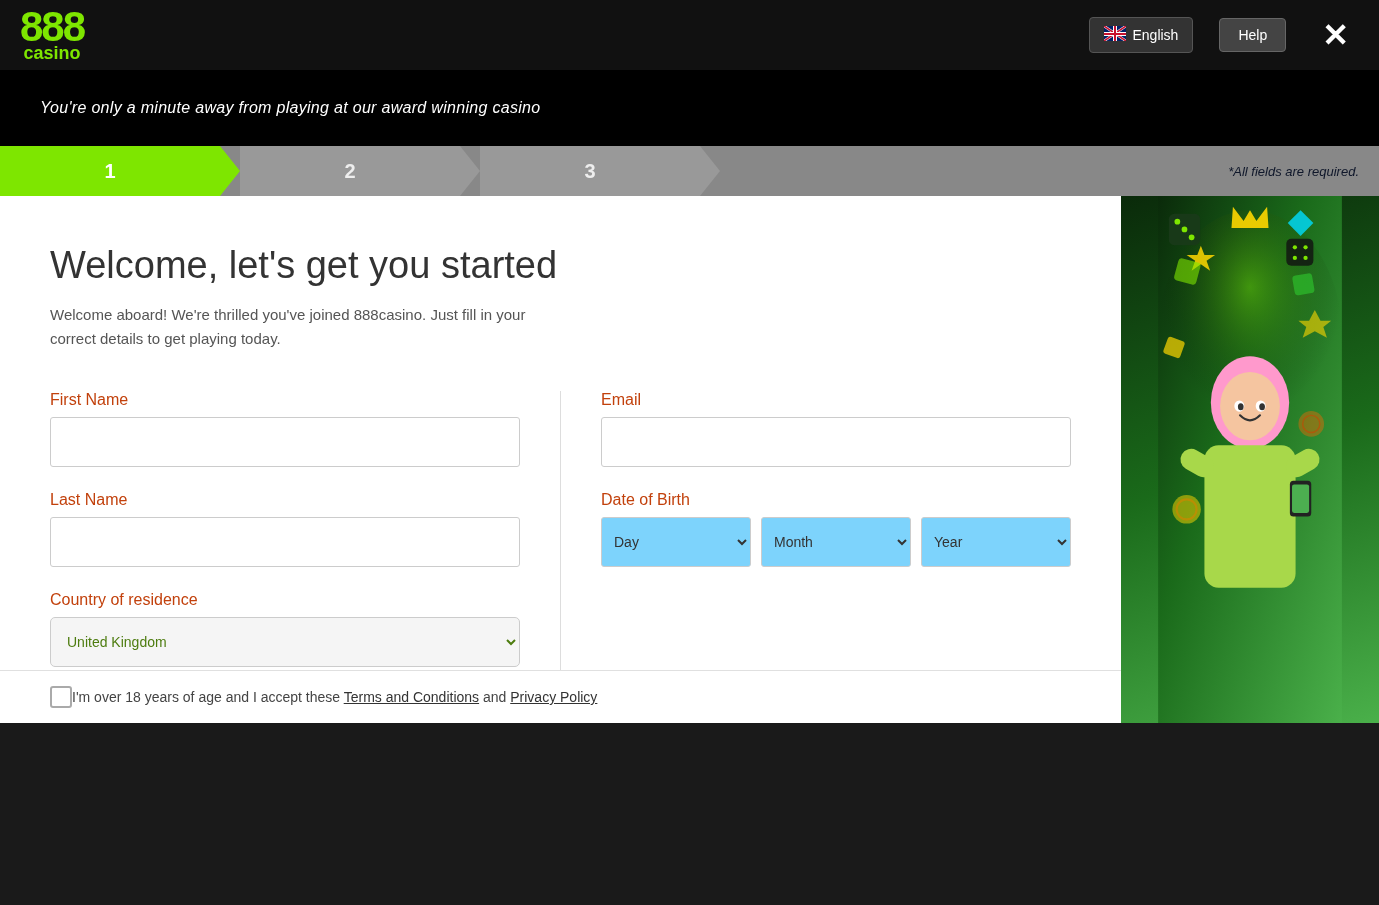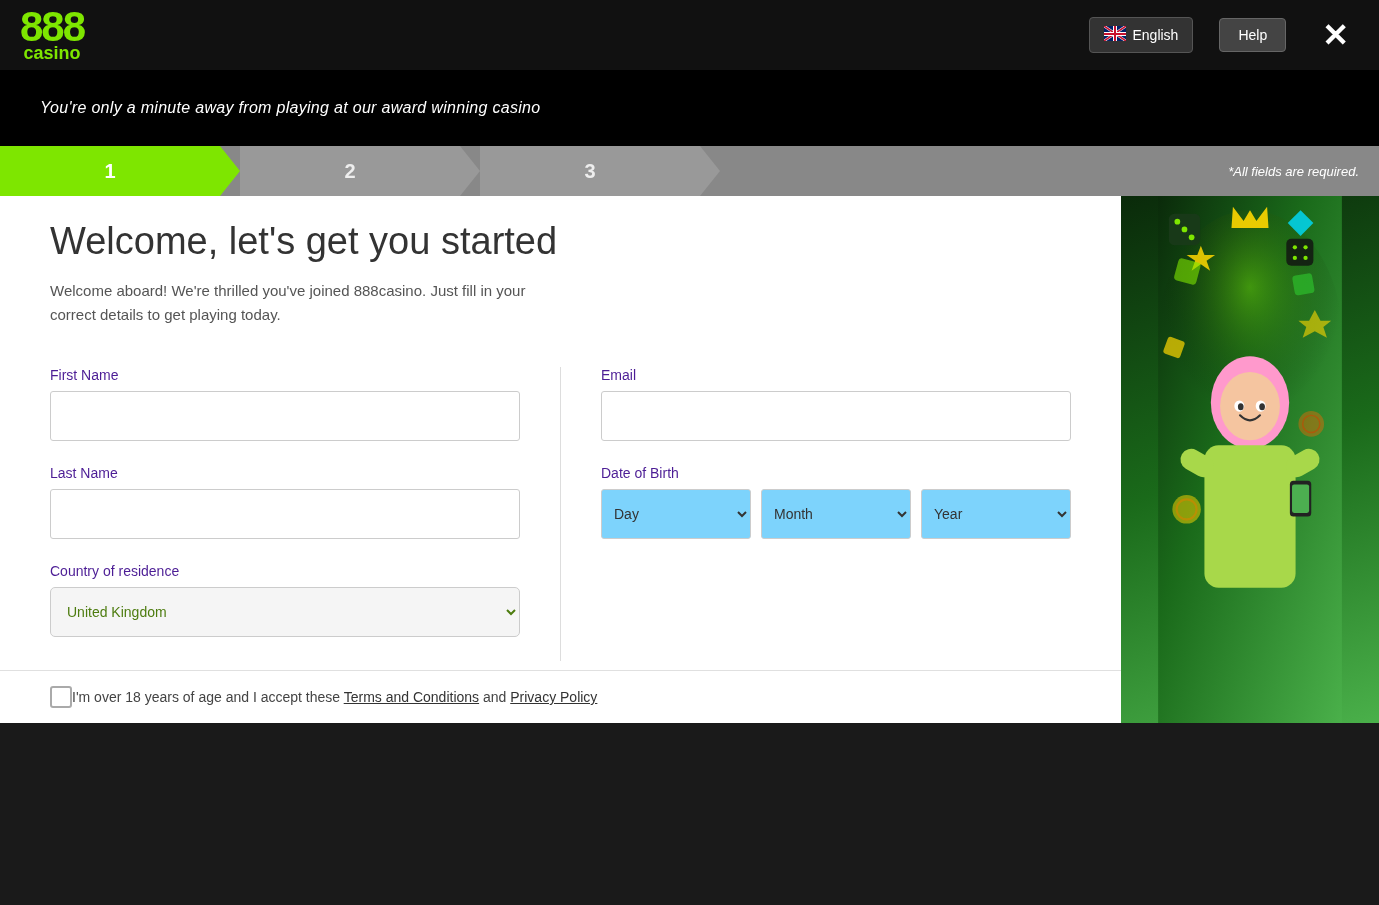--- a/index.html
+++ b/index.html
@@ -142,28 +142,28 @@
 
     .step.inactive .step-arrow {
       border-left: 20px solid #999;
     }
 
     .steps-required {
       margin-left: auto;
       display: flex;
       align-items: center;
       padding-right: 20px;
-      color: #ffffff;
+      color: #0f172a;
       font-size: 13px;
       font-style: italic;
     }
 
     .form-section {
       flex: 1;
-      padding: 24px 50px;
+      padding: 48px 50px;
       overflow-y: auto;
     }
 
     
     .welcome-title {
       font-size: 38px;
       font-weight: 300;
       color: #333;
       margin-bottom: 16px;
     }
@@ -192,22 +192,22 @@
       flex: 1;
       padding-left: 40px;
     }
 
     .form-group {
       margin-bottom: 24px;
     }
 
     .form-label {
       display: block;
-      font-size: 14px;
-      color: #4c1d95;
+      font-size: 16px;
+      color: #c2410c;
       margin-bottom: 8px;
       font-weight: 400;
     }
 
     .form-input {
       width: 100%;
       height: 50px;
       border: 1px solid #ccc;
       border-radius: 3px;
       padding: 0 12px;

